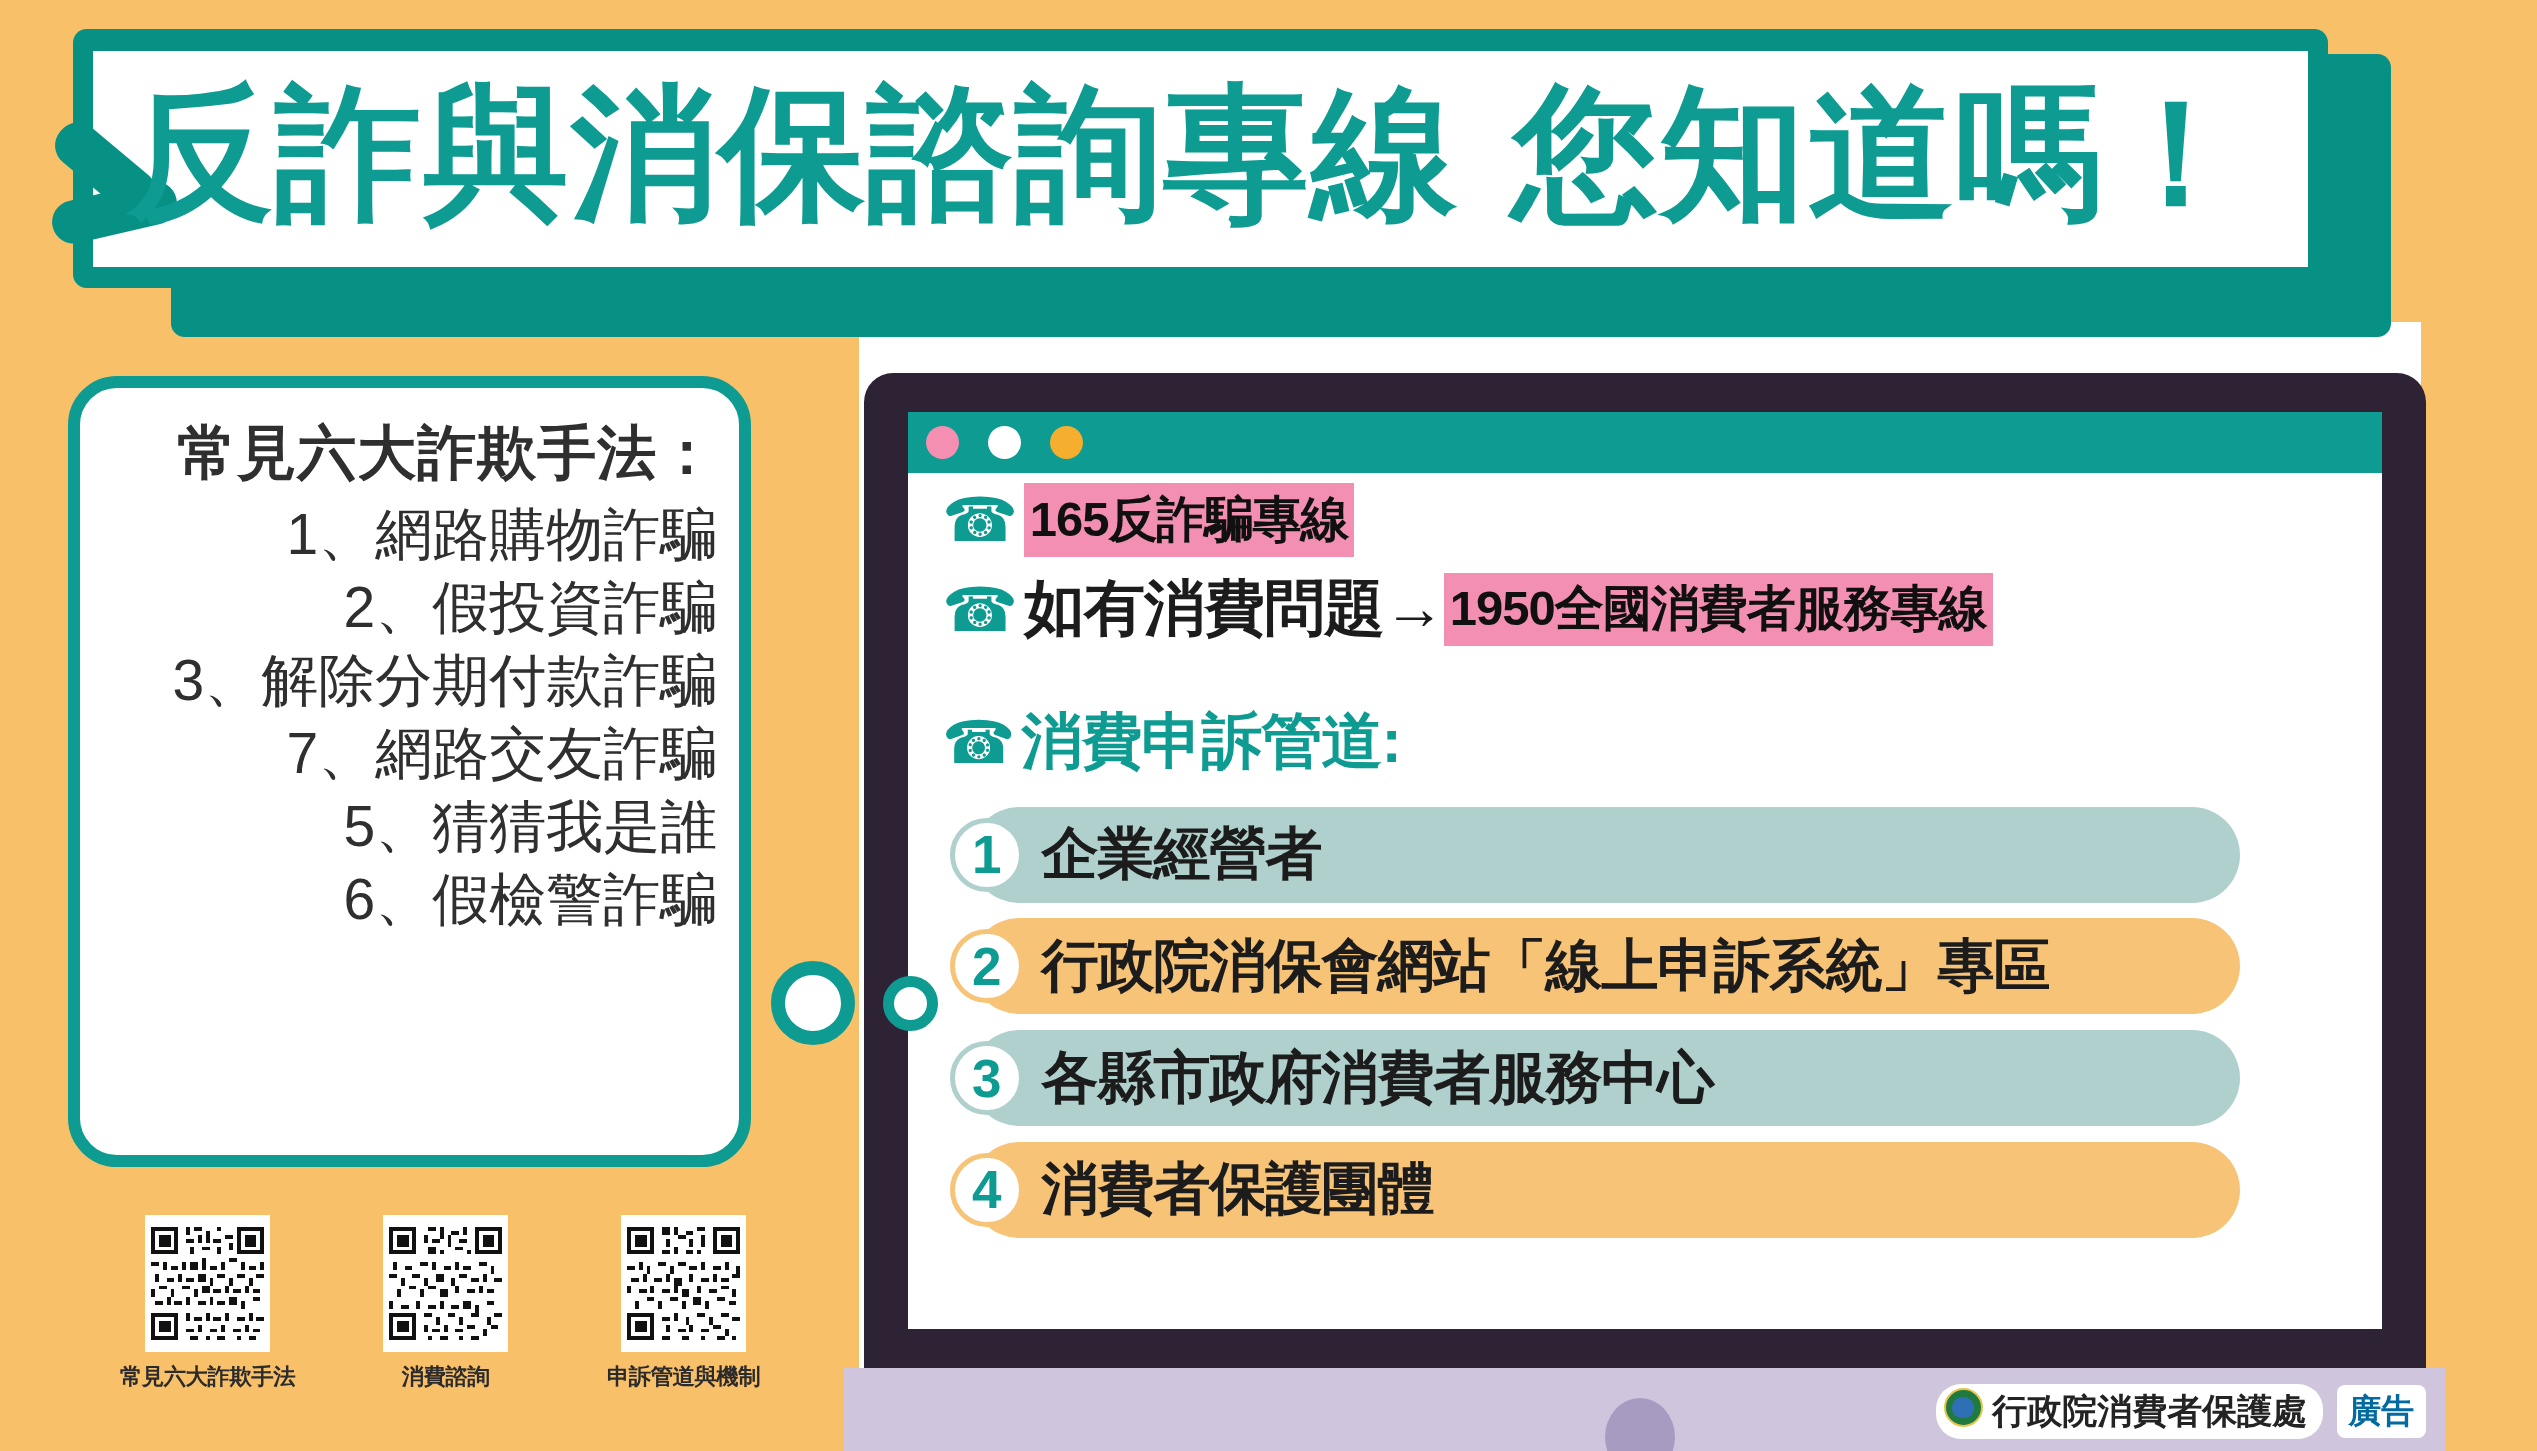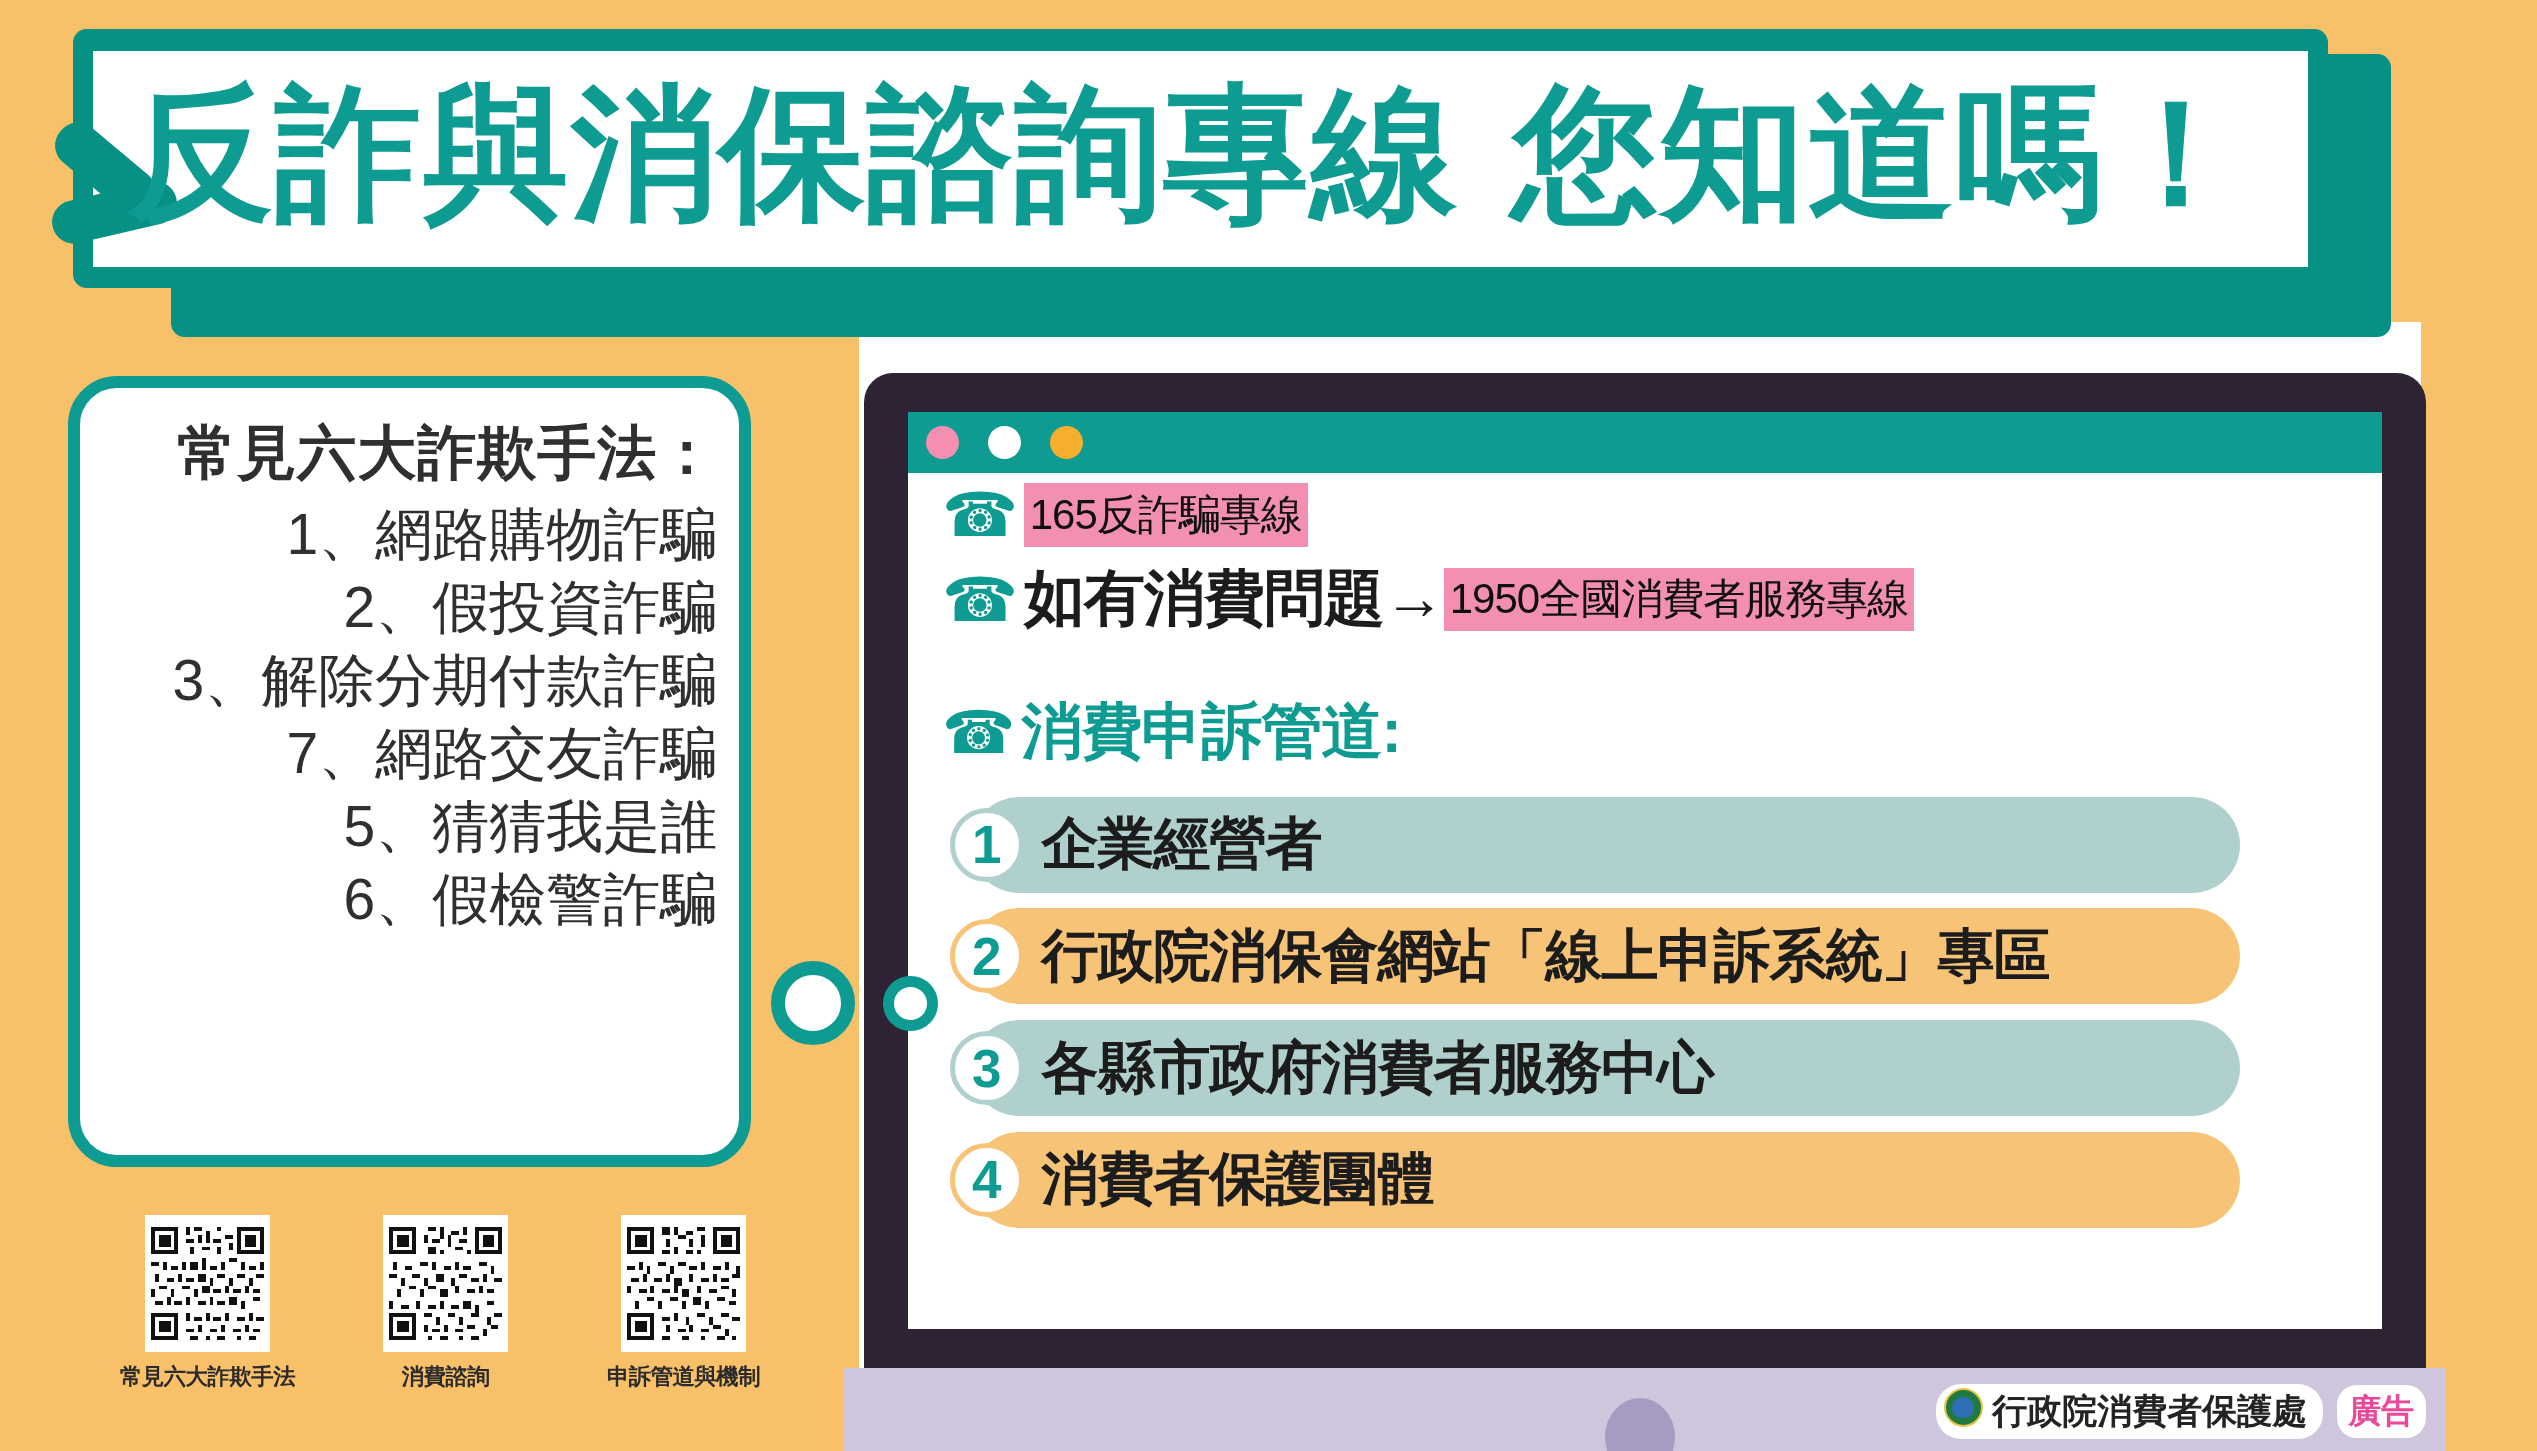--- a/index.html
+++ b/index.html
@@ -141,21 +141,21 @@
     margin-bottom:11.7px;
   }
   .tel-icon{
     color:#0E9B91; font-size:61px; line-height:1;
     margin-right:5.9px; font-family:"DejaVu Sans",sans-serif;
   }
   .line-lead{
     font-size:61px; font-weight:700; color:#1c1c1c; letter-spacing:-1px;
   }
   .hl{
-    background:#F38FB2; font-size:42px; font-weight:400; color:#101010;
+    background:#F38FB2; font-size:49px; font-weight:700; color:#101010;
     padding:3.9px 5.9px; letter-spacing:-1px;
   }
 
   .section-head{
     display:flex; align-items:center; margin-top:51px; margin-bottom:23.4px;
   }
   .section-head .tel-icon{ font-size:59px; }
   .section-head-text{
     font-size:61px; font-weight:900; color:#0E9B91; letter-spacing:-1px;
   }
@@ -196,22 +196,22 @@
     background:#1f7a3f;
     display:flex; align-items:center; justify-content:center;
     border:2.9px solid #e8c34a;
   }
   .fb-logo-in{
     width:21.5px; height:21.5px; border-radius:50% 50% 45% 45%;
     background:#2f6fb5;
   }
   .fb-text{ font-size:35px; font-weight:700; color:#232323; white-space:nowrap; }
   .fb-ad{
-    background:#ffffff; border-radius:20px; padding:3.9px 11.7px;
-    font-size:33px; font-weight:700; color:#ec4899;
+    background:#ffffff; border-radius:8px; padding:3.9px 11.7px;
+    font-size:33px; font-weight:700; color:#0369a1;
   }
 </style>
 </head>
 <body>
 
 <div id="stage">
 
   <div class="bg-orange"></div>
   <div class="bg-orange-top"></div>
   <div class="bg-orange-right"></div>

